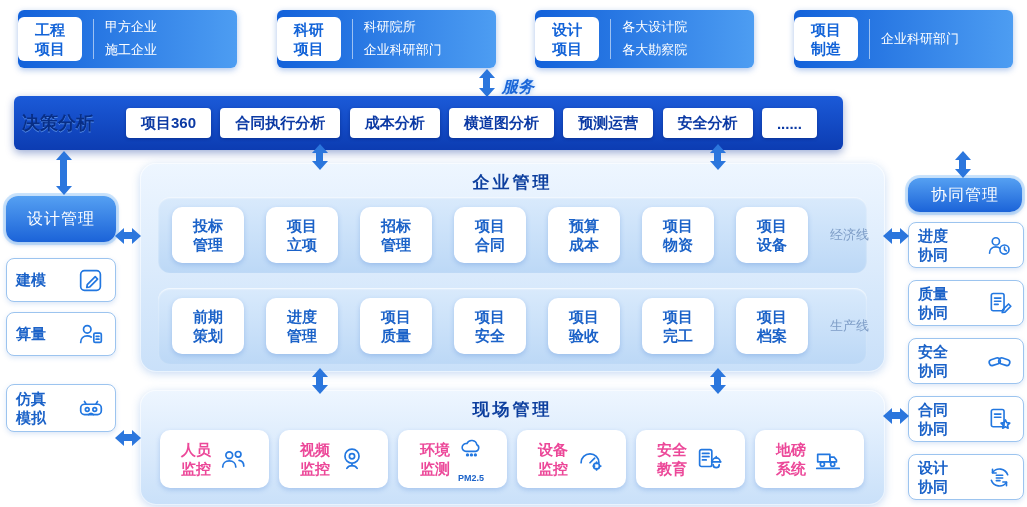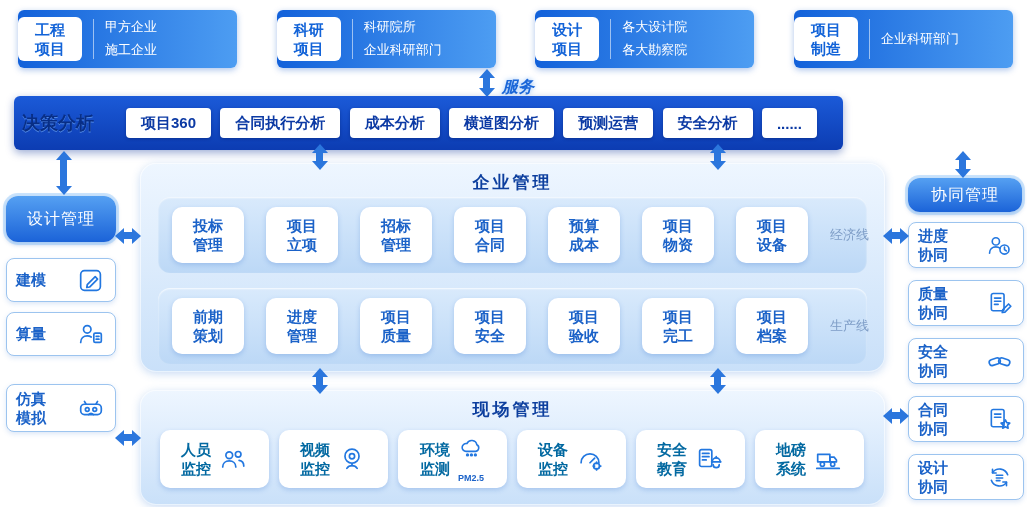--- a/index.html
+++ b/index.html
@@ -35,21 +35,21 @@
   
   .panel{position:absolute;left:140px;width:745px;border-radius:16px;background:linear-gradient(180deg,#eef6ff,#c9e0f9);box-shadow:0 2px 8px rgba(80,140,220,.3),inset 0 0 0 1px rgba(255,255,255,.6)}
   .panel.ent{top:163px;height:209px}
   .panel.site{top:390px;height:115px}
   .panel-title{text-align:center;padding-top:8px;font-size:17px;font-weight:bold;color:#0d3f9e;letter-spacing:3px}
   .ent-row{position:absolute;left:18px;width:709px;height:76px;border-radius:12px;background:linear-gradient(180deg,#d9eafc,#bcd8f6);display:flex;align-items:center;padding:0 14px;gap:22px;box-shadow:inset 0 1px 2px rgba(255,255,255,.85)}
   .ent-card{flex:none;width:72px;height:56px;background:#fff;border-radius:10px;display:flex;align-items:center;justify-content:center;text-align:center;color:#1b62c8;font-weight:bold;font-size:15px;line-height:1.3;white-space:pre-line;box-shadow:0 2px 5px rgba(60,120,210,.28);cursor:pointer}
   .ent-tag{margin-left:auto;color:#7d9cc6;font-size:13px;flex:none}
   .site-cards{position:absolute;left:20px;top:40px;width:705px;display:flex;gap:10px}
   .site-card{flex:none;width:109px;height:58px;background:#fff;border-radius:10px;display:flex;align-items:center;justify-content:center;gap:7px;box-shadow:0 2px 5px rgba(60,120,210,.28);cursor:pointer}
-  .site-label{color:#0369a1;font-weight:bold;font-size:15px;line-height:1.3;white-space:pre-line}
+  .site-label{color:#ec4899;font-weight:bold;font-size:15px;line-height:1.3;white-space:pre-line}
 
   
   .arrow-h{position:absolute;height:7px;background:#2b76dd}
   .arrow-h::before{content:"";position:absolute;left:-9px;top:-4.5px;width:0;height:0;border-style:solid;border-width:8px 9px 8px 0;border-color:transparent #2b76dd transparent transparent}
   .arrow-h::after{content:"";position:absolute;right:-9px;top:-4.5px;width:0;height:0;border-style:solid;border-width:8px 0 8px 9px;border-color:transparent transparent transparent #2b76dd}
   .arrow-v{position:absolute;width:7px;background:#2b76dd}
   .arrow-v::before{content:"";position:absolute;top:-9px;left:-4.5px;width:0;height:0;border-style:solid;border-width:0 8px 9px 8px;border-color:transparent transparent #2b76dd transparent}
   .arrow-v::after{content:"";position:absolute;bottom:-9px;left:-4.5px;width:0;height:0;border-style:solid;border-width:9px 8px 0 8px;border-color:#2b76dd transparent transparent transparent}
 </style>
 </head>

